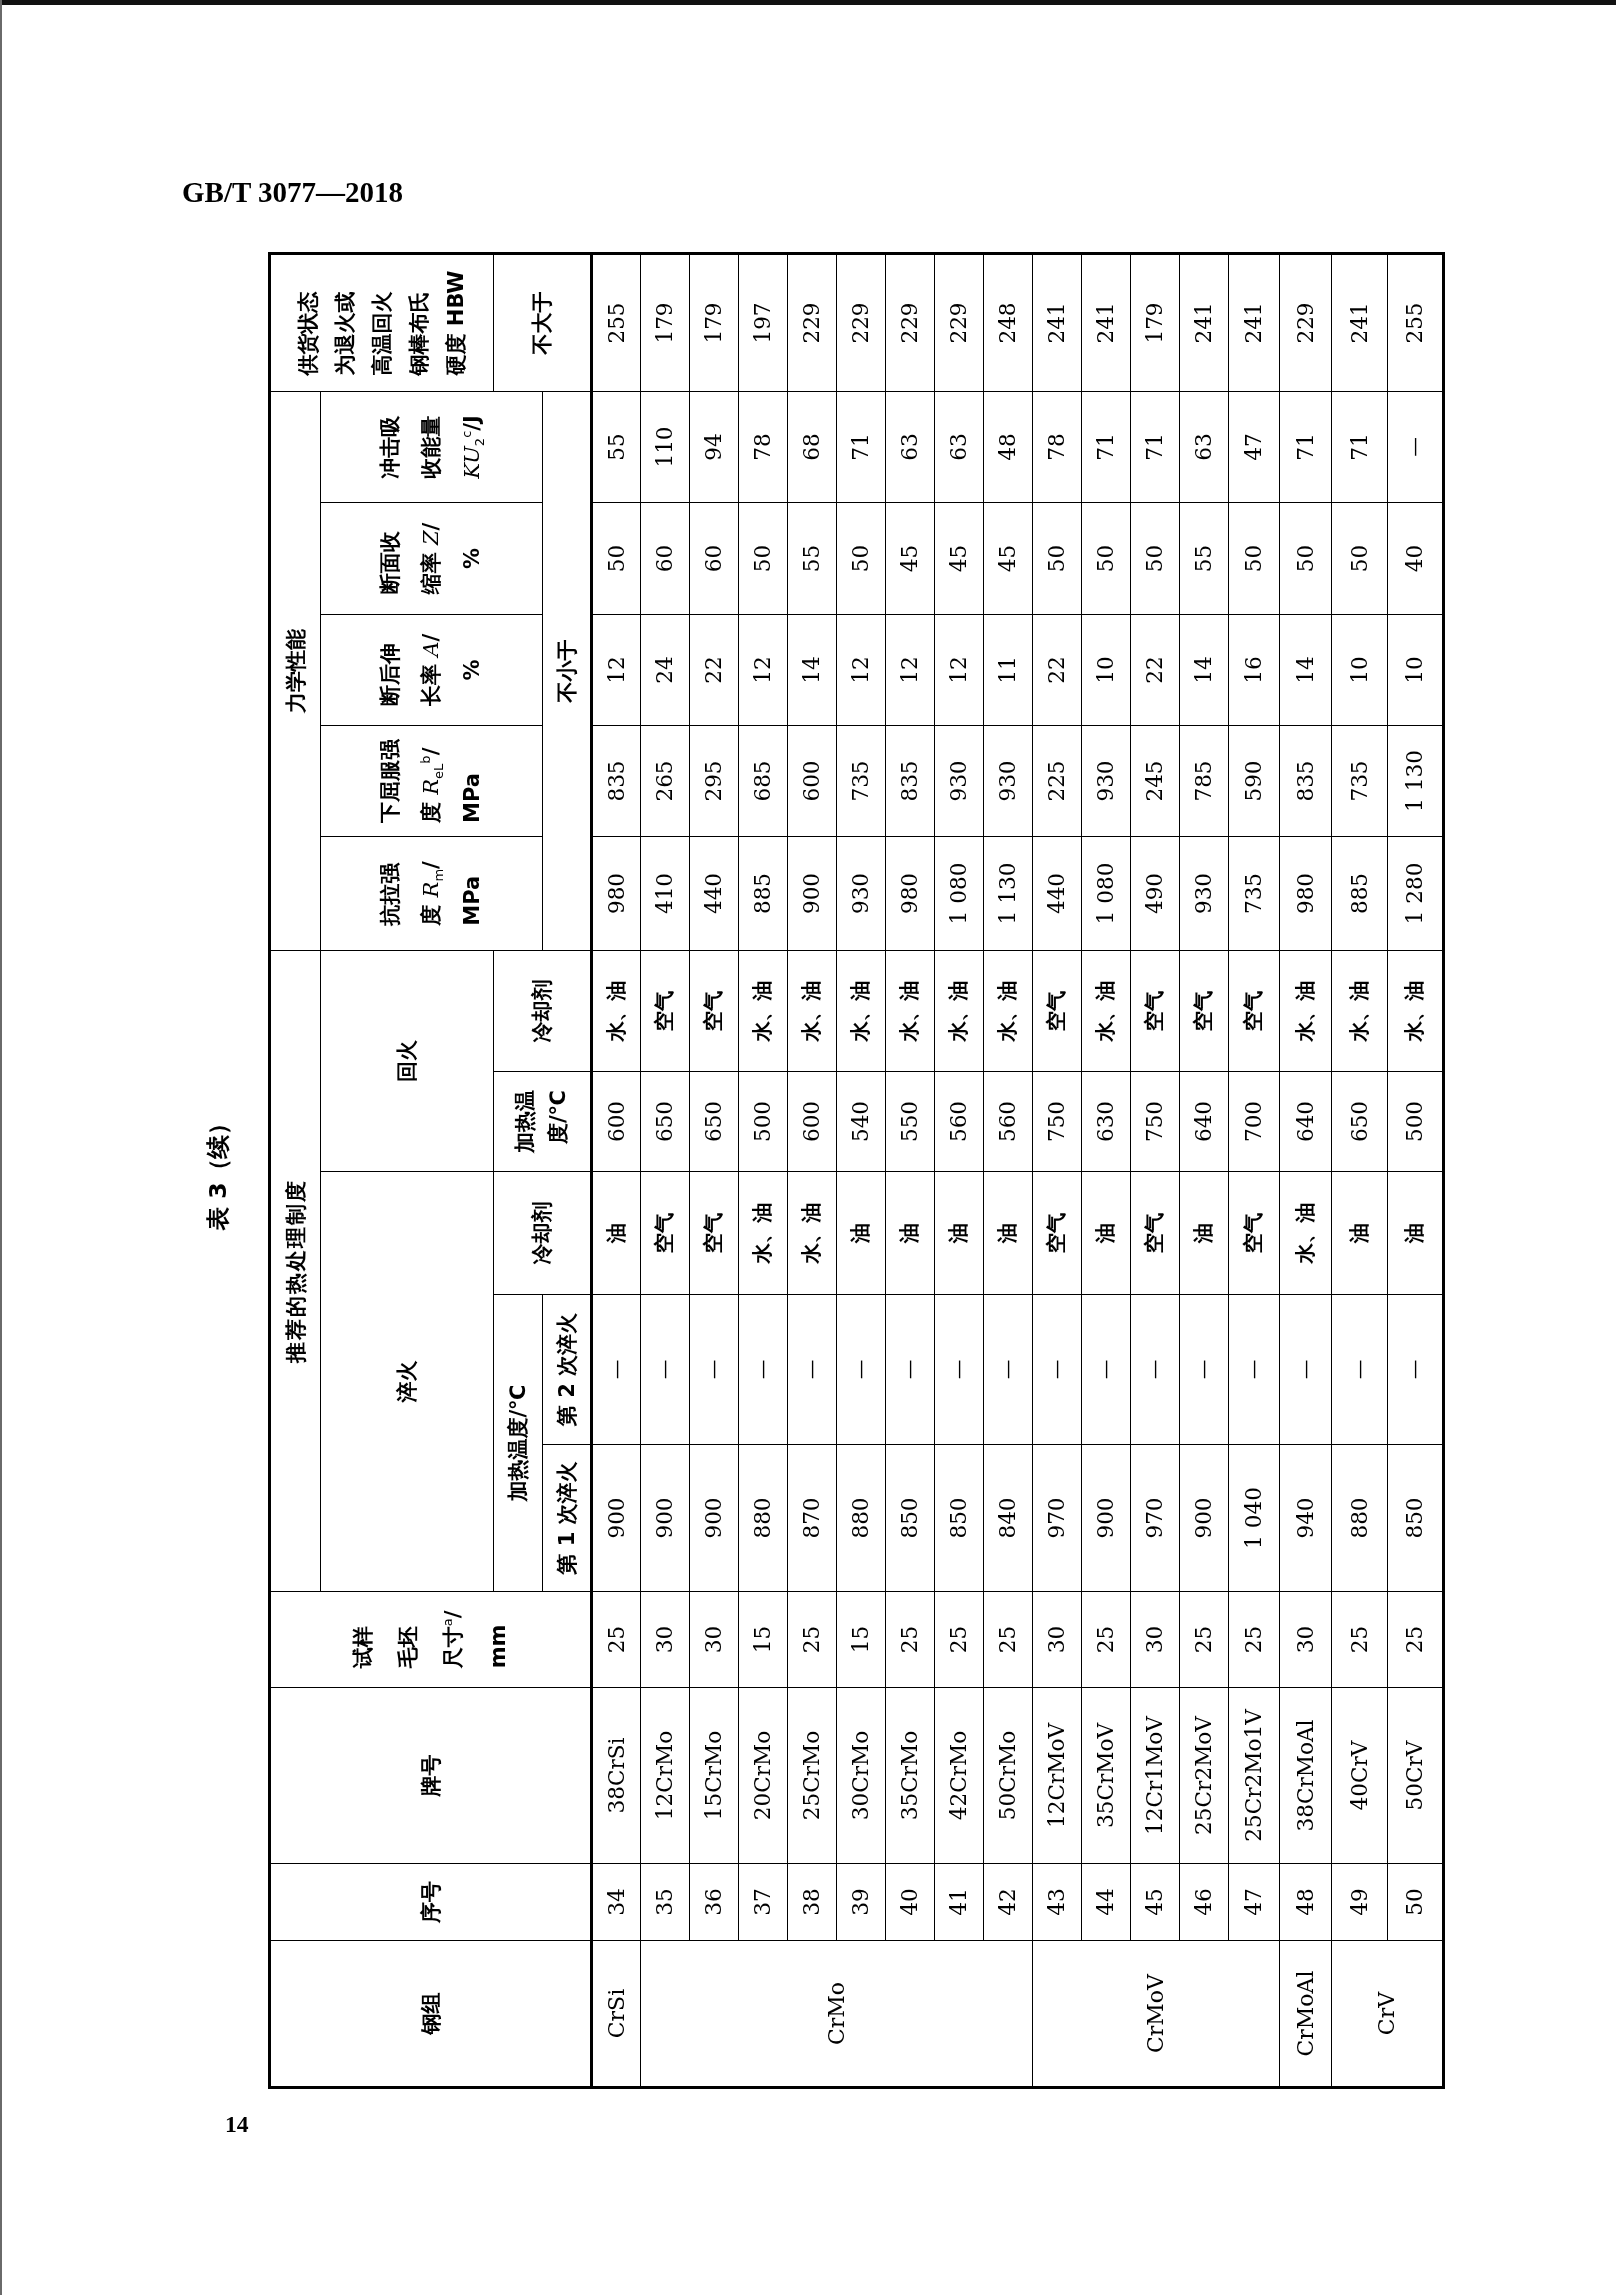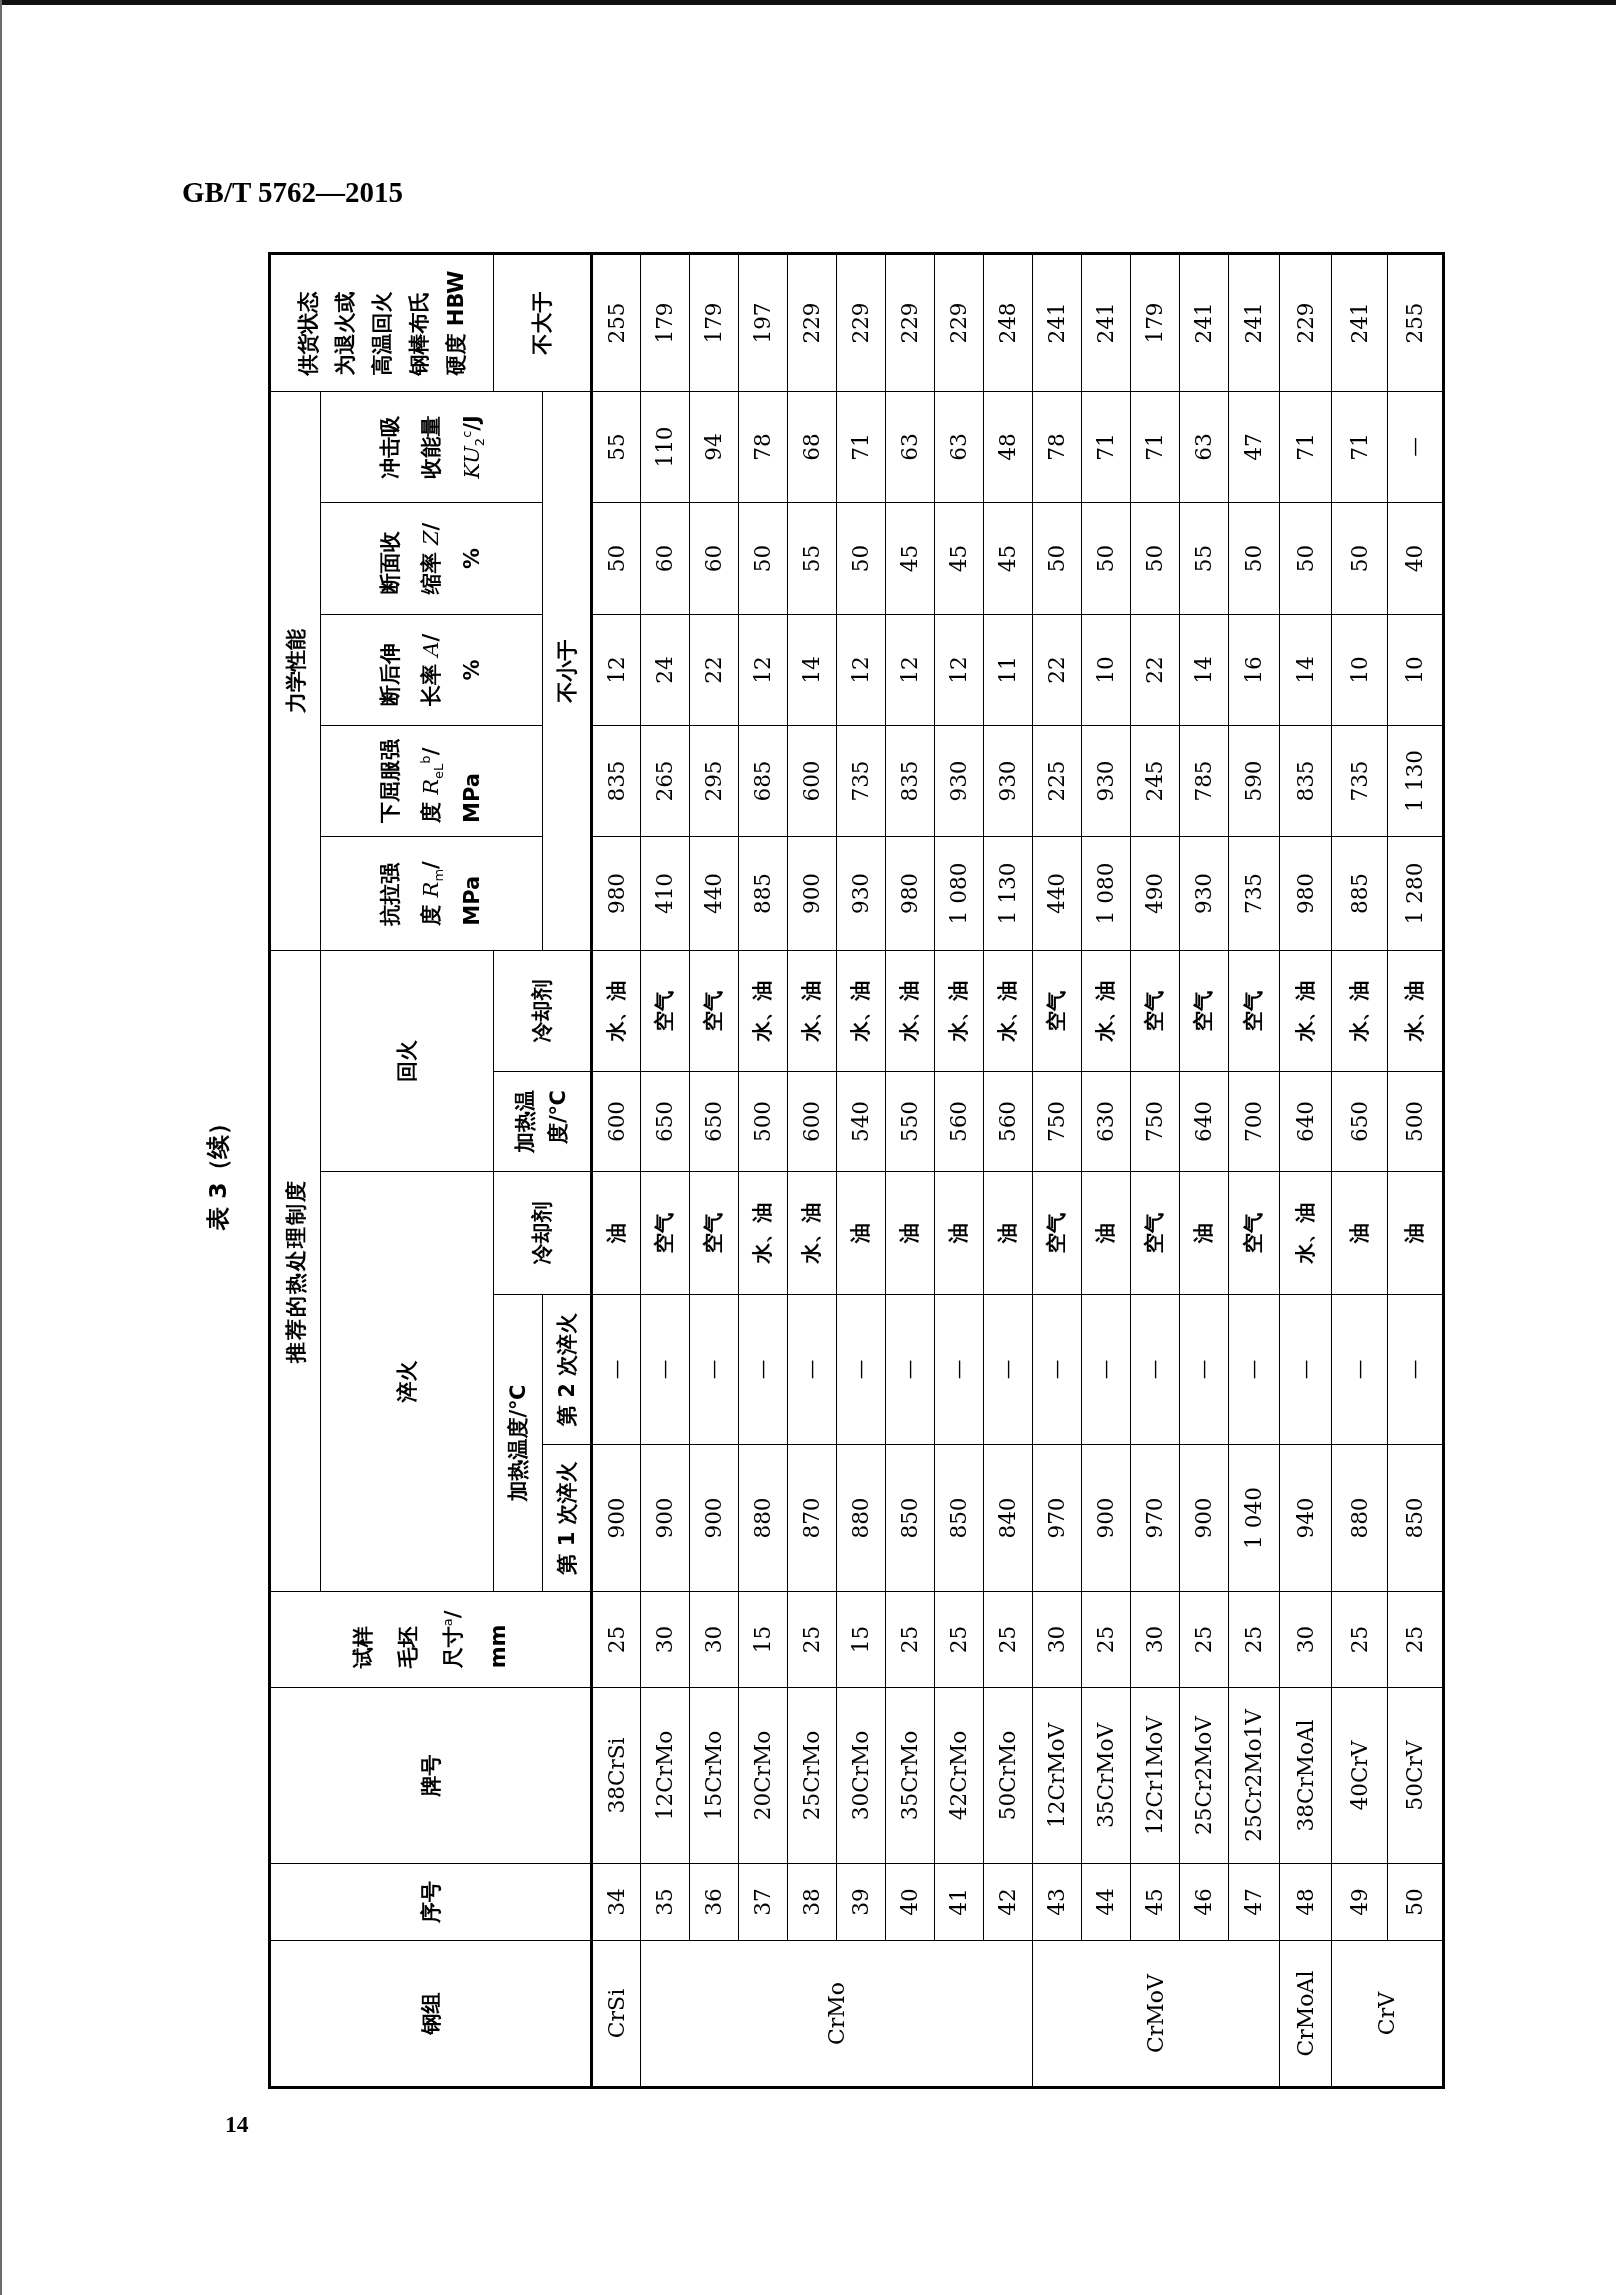--- a/index.html
+++ b/index.html
@@ -56,21 +56,21 @@
   tr.h1 { height:51px; } tr.h2 { height:173px; } tr.h3 { height:49px; } tr.h4 { height:49px; }
   tr.r74 { height:49px; } tr.r78 { height:51px; } tr.r80 { height:52px; } tr.r86 { height:56px; }
 </style>
 </head>
 <body>
 
 <div class="page">
   <div class="scan-top"></div>
   <div class="scan-left"></div>
 
-  <div class="std-code">GB/T 5762—2015</div>
+  <div class="std-code">GB/T 3077—2018</div>
 
   <div class="rot">
     <div class="tbl-title">表 3（续）</div>
 
     <table class="t">
       <colgroup>
         <col style="width:147px">
           <col style="width:77px">
           <col style="width:176px">
           <col style="width:96px">

